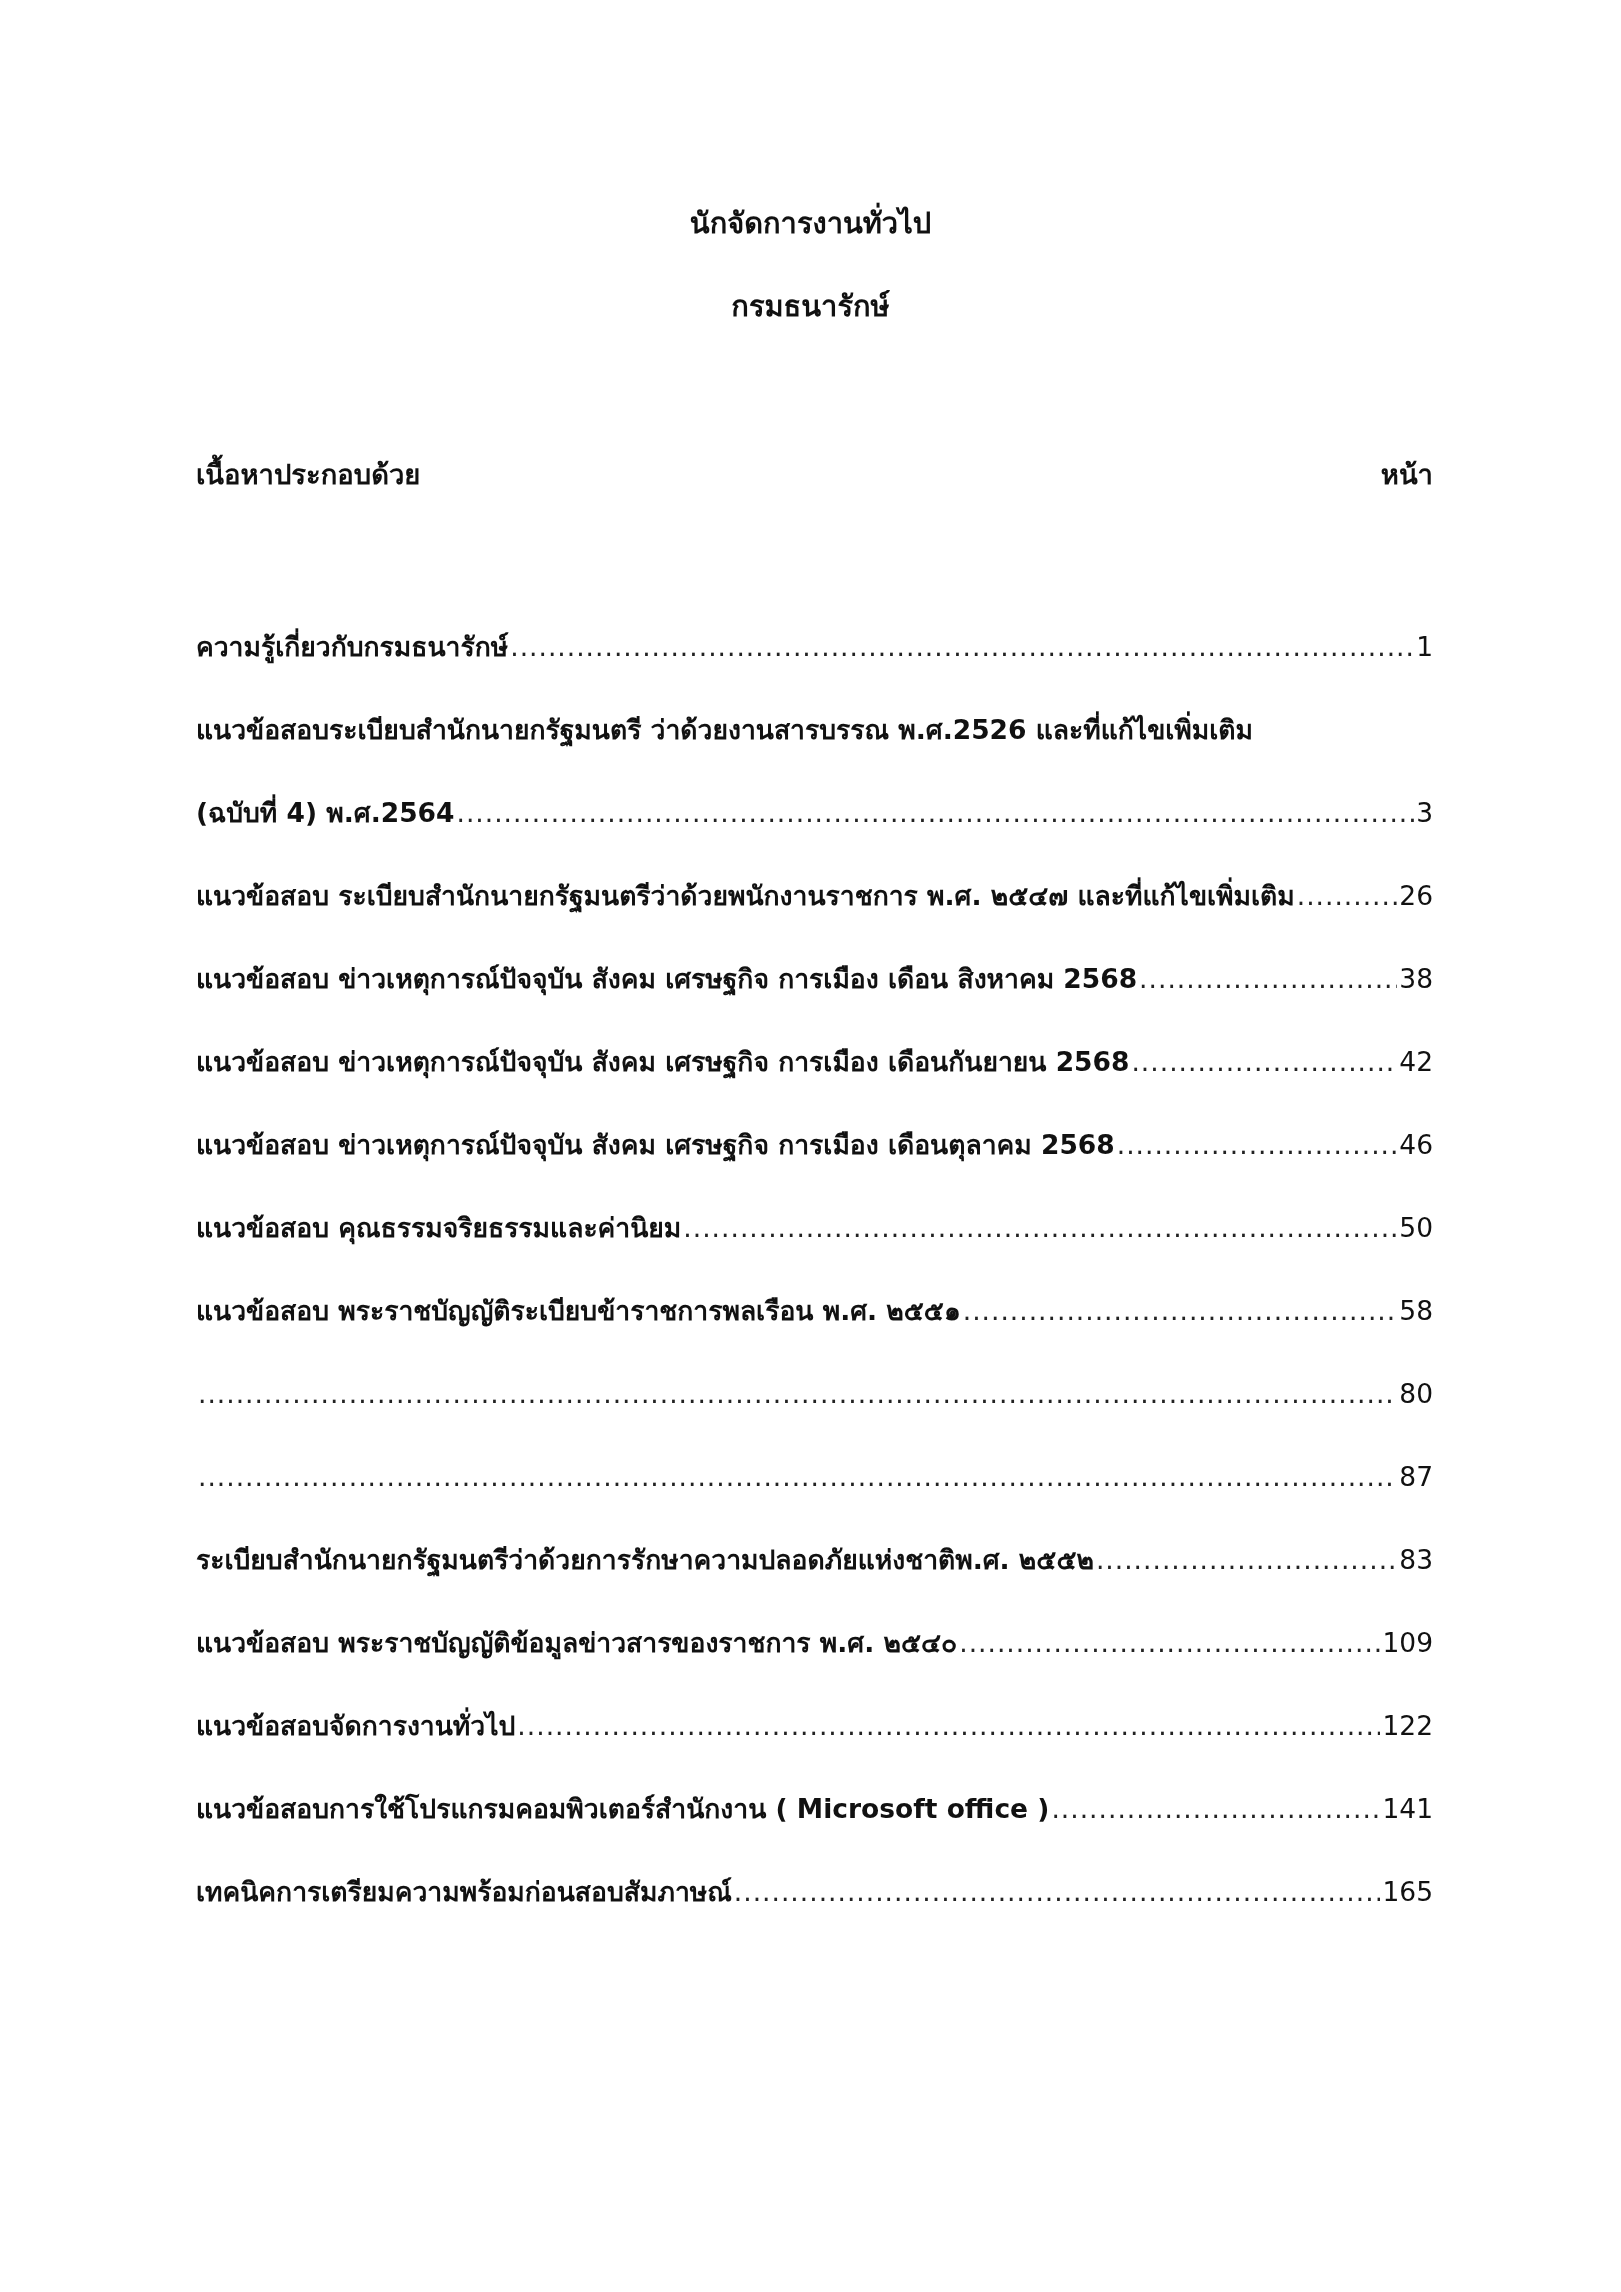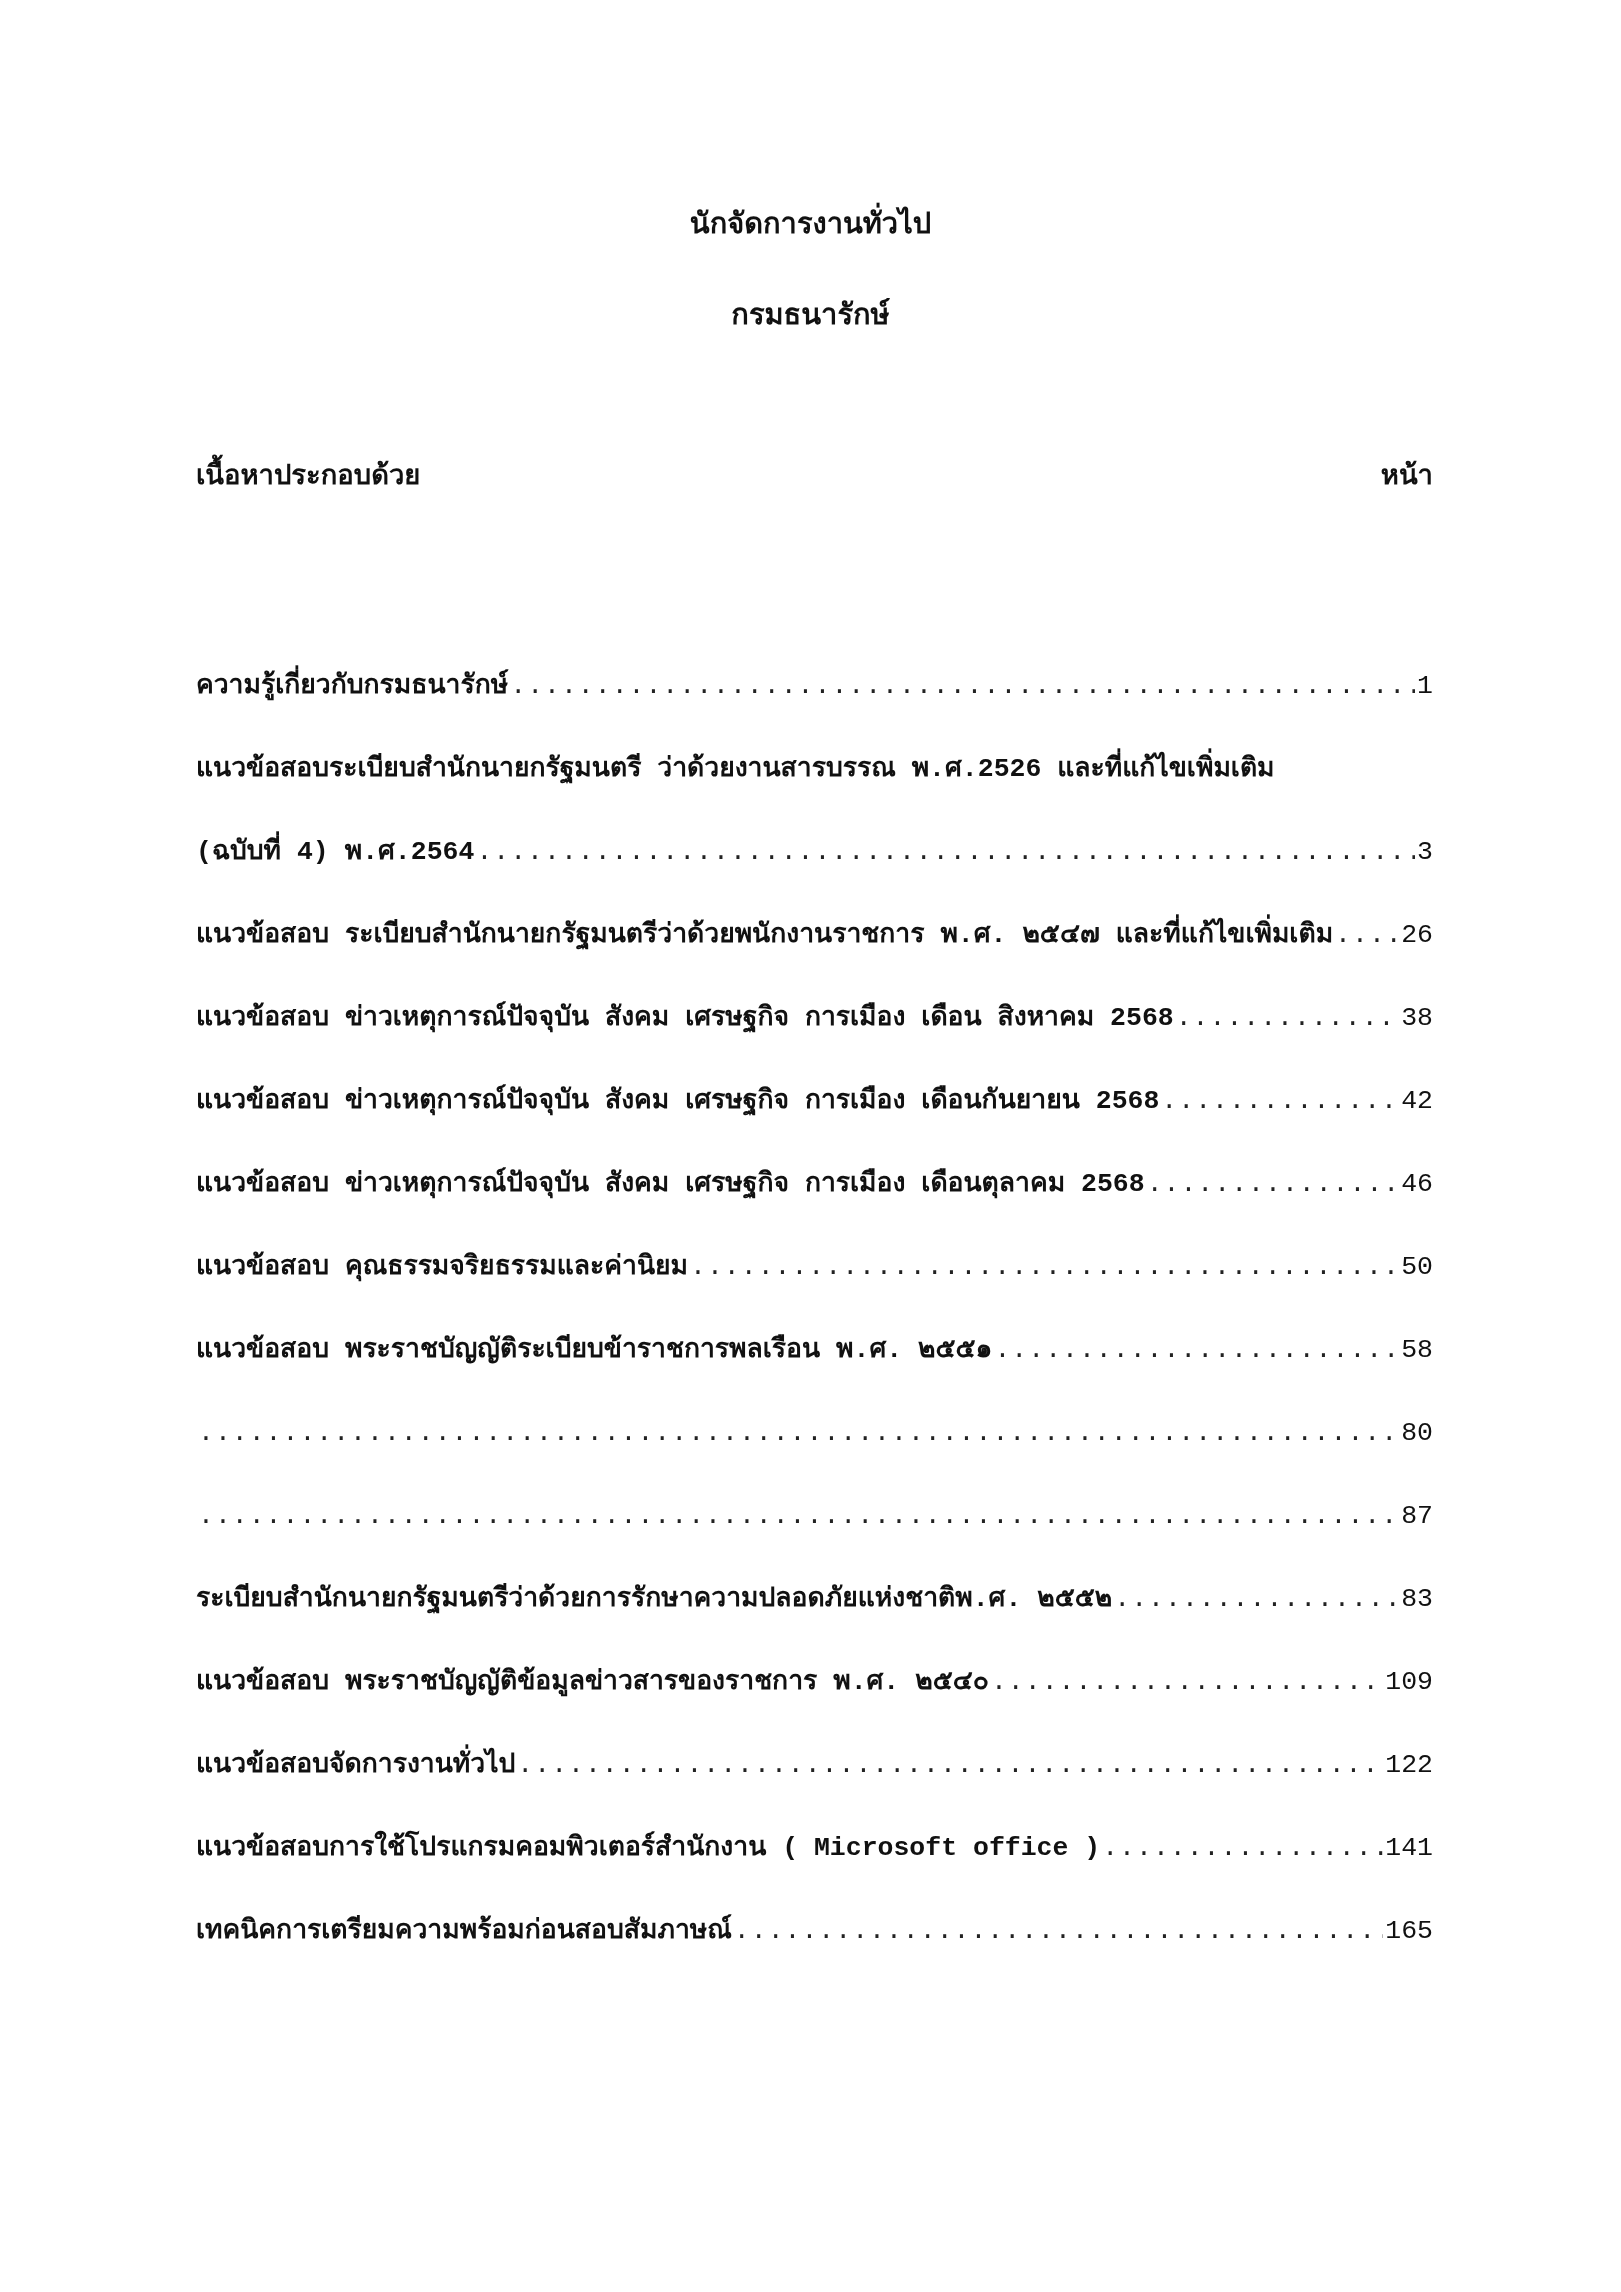--- a/index.html
+++ b/index.html
@@ -25,21 +25,21 @@
     .title {
       position: absolute;
       left: 0;
       width: 1621px;
       text-align: center;
       font-size: 29px;
       font-weight: bold;
       line-height: 39px;
     }
     .title.main { top: 204px; }
-    .title.sub { top: 287px; margin-top: 8px; }
+    .title.sub { top: 287px; }
 
     .toc-header {
       position: absolute;
       left: 196px;
       width: 1237px;
       top: 457px;
       height: 39px;
       display: flex;
       justify-content: space-between;
       align-items: flex-end;
@@ -49,26 +49,25 @@
 
     .toc-list {
       position: absolute;
       left: 196px;
       width: 1237px;
       top: 625px;
     }
     .toc-row {
       height: 83px;
       display: flex;
-      align-items: flex-end;
+      align-items: flex-start;
       font-size: 26.5px;
       font-weight: bold;
       line-height: 43px;
       white-space: nowrap;
-      font-family: Liberation Mono, monospace;
     }
     .toc-row .label {
       flex: 0 0 auto;
     }
     .toc-row .leader {
       flex: 1 1 auto;
       overflow: hidden;
       font-weight: normal;
       color: #222;
       margin: 0 2px;

